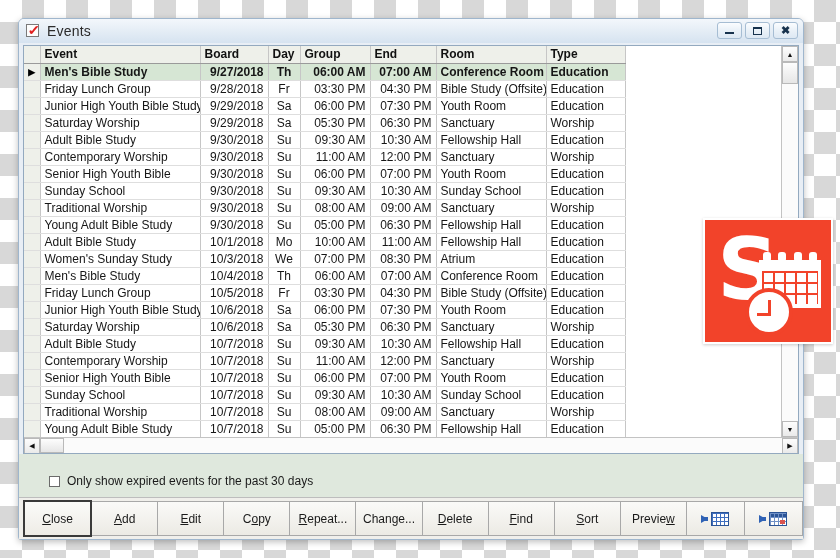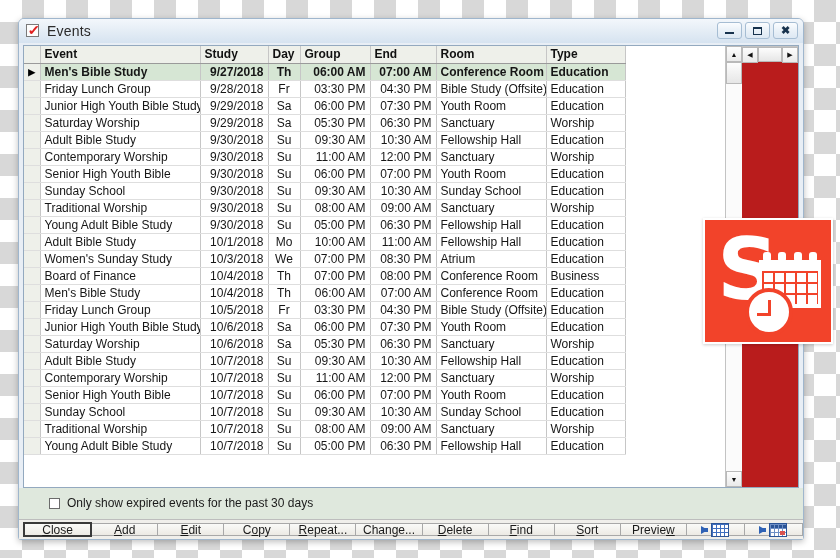--- a/index.html
+++ b/index.html
@@ -78,23 +78,24 @@
     line-height: 1;
   }
   .winbtn .glyph-min { width: 9px; height: 2px; background: #17324d; margin-top: 5px; }
   .winbtn .glyph-max { width: 9px; height: 8px; border: 1px solid #17324d; border-top-width: 2px; }
   .winbtn .glyph-close { font-size: 11px; font-weight: bold; color: #17324d; }
 
   
   #gridwrap {
     margin: 2px 4px 0 4px;
     flex: 1 1 auto;
-    background: #b91c1c;
+    background: #4c1d95;
     border: 1px solid #93a9bf;
     display: flex;
+    flex-direction: column;
     overflow: hidden;
   }
   #gridbody {
     flex: 1 1 auto;
     display: flex;
     overflow: hidden;
   }
   #gridcols {
     flex: 1 1 auto;
     overflow: hidden;
@@ -184,40 +185,40 @@
     background: linear-gradient(to bottom,#fdfdfd,#e6e6e6);
     border: 1px solid #b9b9b9;
   }
   .htrack { flex: 1 1 auto; }
   .sbtn.h { height: 16px; }
 
   
   #bottompanel {
     flex: 0 0 auto;
     background: #dfe8dd;
-    padding: 8px 0 0 0;
+    padding: 20px 0 0 0;
   }
   #checkrow {
     display: flex; align-items: center;
     padding: 0 0 9px 30px;
     font-size: 12px; color: #1a1a1a;
   }
   .cbox {
     width: 11px; height: 11px;
     background: #fff;
     border: 1px solid #6b6b6b;
     margin-right: 7px;
     flex: 0 0 11px;
   }
   #buttonbar {
     display: flex;
     align-items: stretch;
     background: #f0efeb;
     border-top: 1px solid #bdbdbd;
-    height: 20px;
+    height: 42px;
   }
   .btn {
     flex: 1 1 0;
     margin: 3px 0 3px 0;
     border: 1px solid #a8a8a8;
     border-left: none;
     background: linear-gradient(to bottom,#fafaf8,#eceae4);
     display: flex; align-items: center; justify-content: center;
     font-size: 12px; color: #1a1a1a;
   }
@@ -361,21 +362,21 @@
               <col class="c-day">
             <col class="c-begin">
               <col class="c-end">
               <col class="c-room">
               <col class="c-type">
           </colgroup>
           <thead>
               <tr id="header-row">
             <th class="sel-col"></th>
           <th class="">Event</th>
-                <th class="ta-r">Study</th>
+                <th class="ta-r">Board</th>
                 <th class="ta-c">Day</th>
                 <th class="ta-r">Group</th>
                 <th class="ta-r">End</th>
                 <th class="">Room</th>
                 <th class="">Type</th>
               </tr>
             </thead>
           <tbody id="tbody">
               <tr class="selected">
                 <td class="sel-col"><span class="rowmark">▶</span></td>
@@ -489,30 +490,20 @@
               </tr>
               <tr>
                 <td class="sel-col"></td>
                 <td class="">Women's Sunday Study</td>
                 <td class="ta-r">10/3/2018</td>
                 <td class="ta-c">We</td>
                 <td class="ta-r">07:00 PM</td>
                 <td class="ta-r">08:30 PM</td>
                 <td class="">Atrium</td>
                 <td class="">Education</td>
-              </tr>
-              <tr>
-                <td class="sel-col"></td>
-                <td class="">Board of Finance</td>
-                <td class="ta-r">10/4/2018</td>
-                <td class="ta-c">Th</td>
-                <td class="ta-r">07:00 PM</td>
-                <td class="ta-r">08:00 PM</td>
-                <td class="">Conference Room</td>
-                <td class="">Business</td>
               </tr>
               <tr>
                 <td class="sel-col"></td>
                 <td class="">Men's Bible Study</td>
                 <td class="ta-r">10/4/2018</td>
                 <td class="ta-c">Th</td>
                 <td class="ta-r">06:00 AM</td>
                 <td class="ta-r">07:00 AM</td>
                 <td class="">Conference Room</td>
                 <td class="">Education</td>

